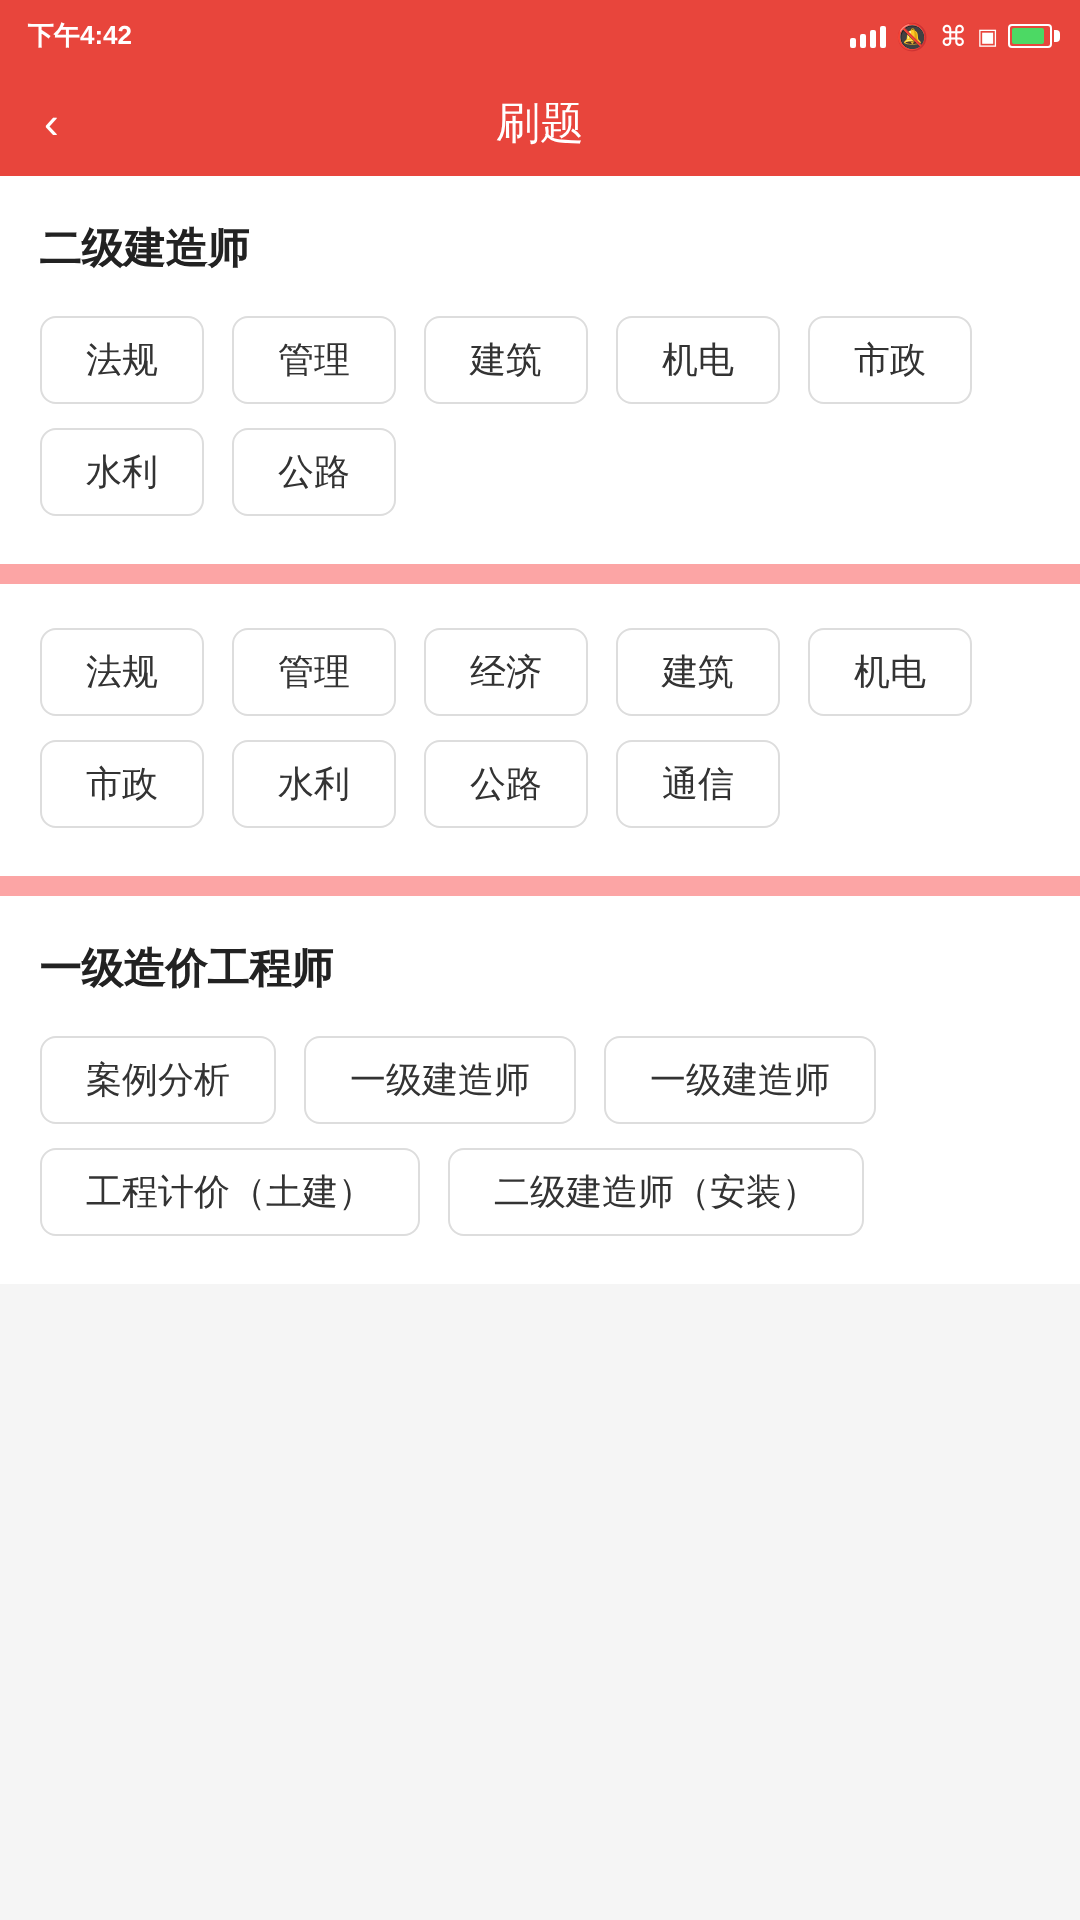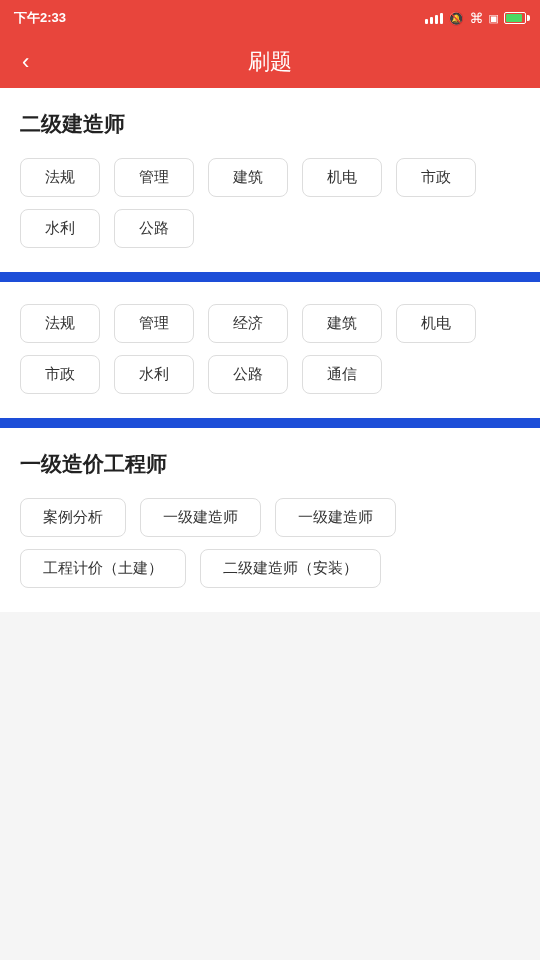--- a/index.html
+++ b/index.html
@@ -78,21 +78,21 @@
       line-height: 1;
     }
     .header-title {
       color: white;
       font-size: 22px;
       font-weight: 500;
     }
 
     
     .content {
-      background: #1d4ed8;
+      background: #fca5a5;
     }
 
     .section {
       background: white;
       margin-bottom: 10px;
       padding: 22px 20px 24px 20px;
     }
 
     .section-title {
       font-size: 21px;
@@ -104,33 +104,33 @@
     .tags-grid {
       display: flex;
       flex-wrap: wrap;
       gap: 12px 14px;
     }
 
     .tag {
       border: 1.5px solid #ddd;
       border-radius: 8px;
       padding: 9px 22px;
-      font-size: 15px;
+      font-size: 18px;
       color: #333;
       background: white;
       cursor: pointer;
       min-width: 80px;
       text-align: center;
     }
   </style>
 </head>
 <body>
 
 <div class="status-bar">
-  <span class="time">下午2:33</span>
+  <span class="time">下午4:42</span>
   <div class="status-icons">
     <div class="signal-dots">
       <span style="width:3px;height:5px;"></span>
       <span style="width:3px;height:7px;"></span>
       <span style="width:3px;height:9px;"></span>
       <span style="width:3px;height:11px;"></span>
     </div>
     <span style="font-size:13px;">🔕</span>
     <span class="wifi-icon">⌘</span>
     <span style="font-size:11px;">▣</span>

